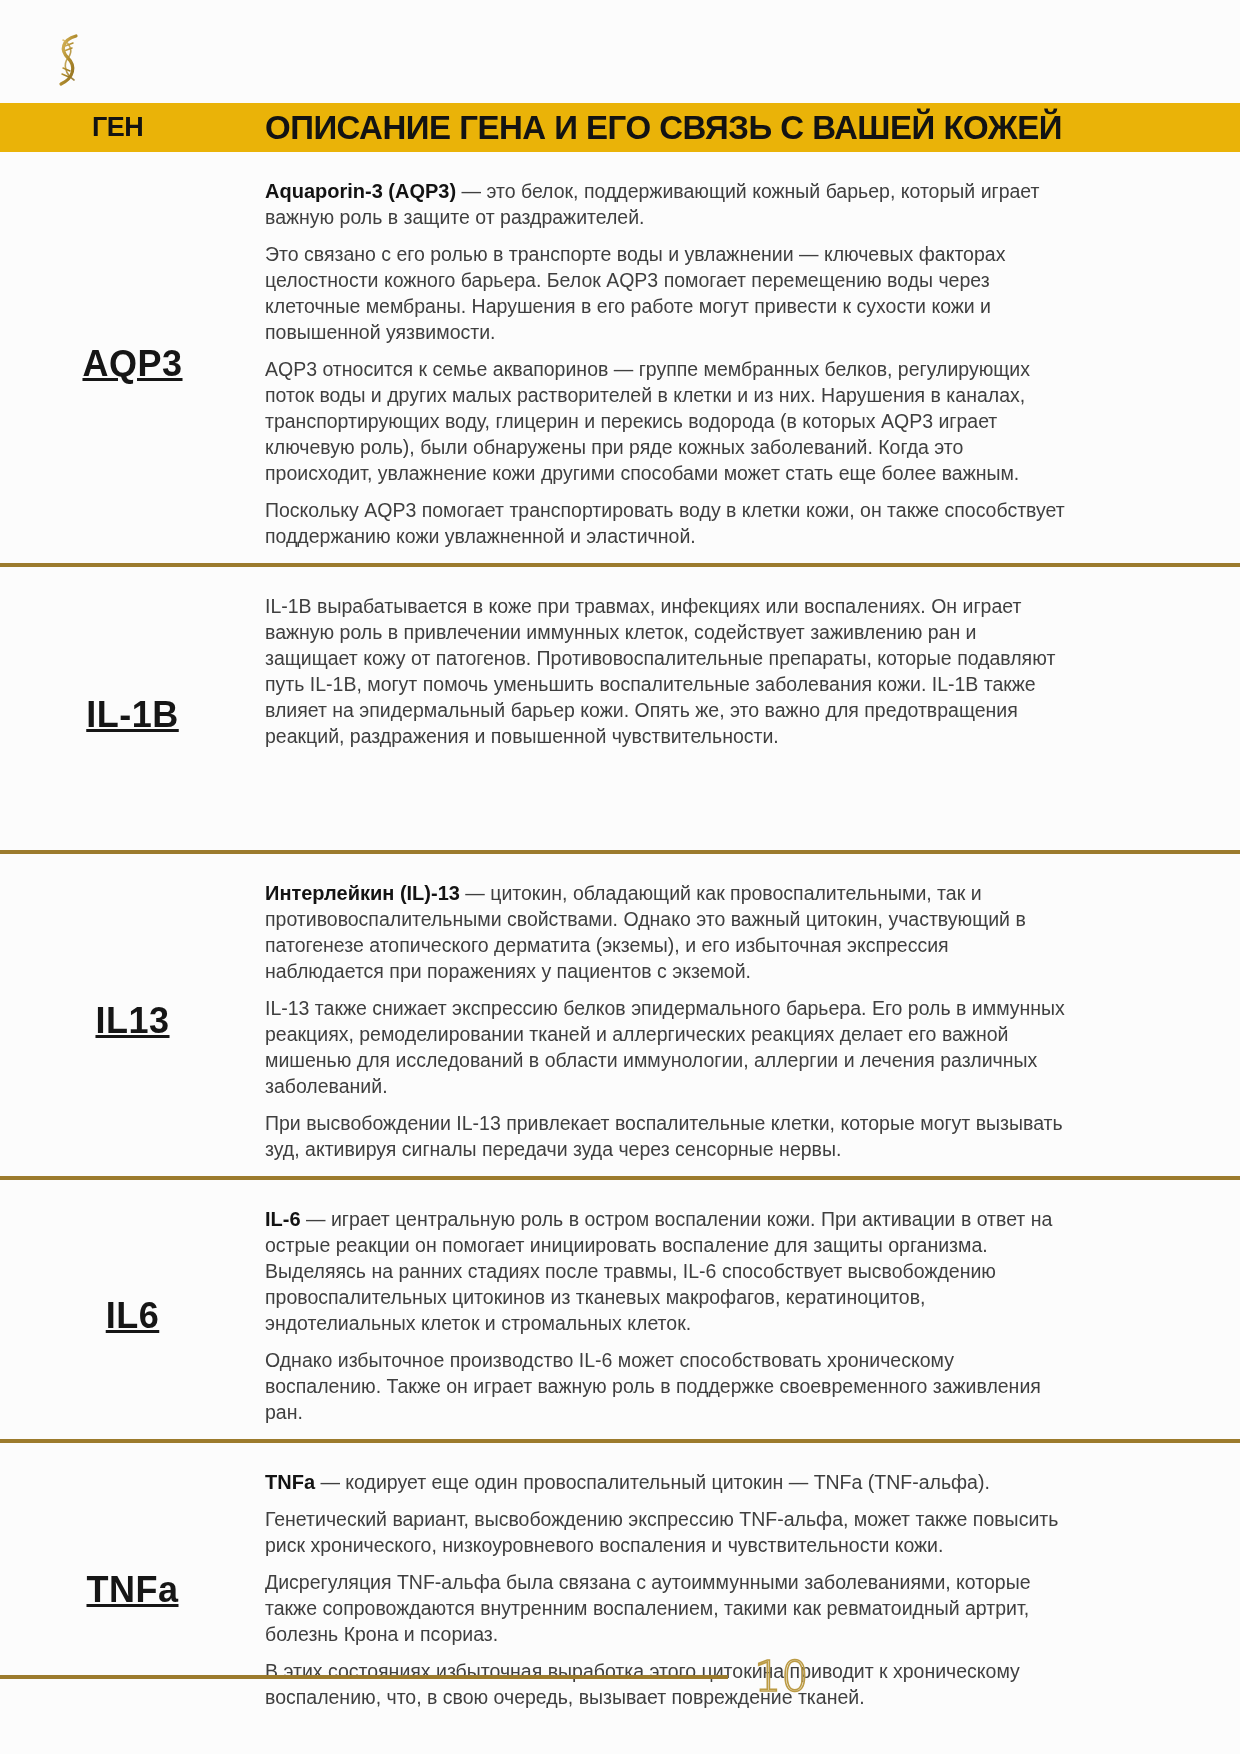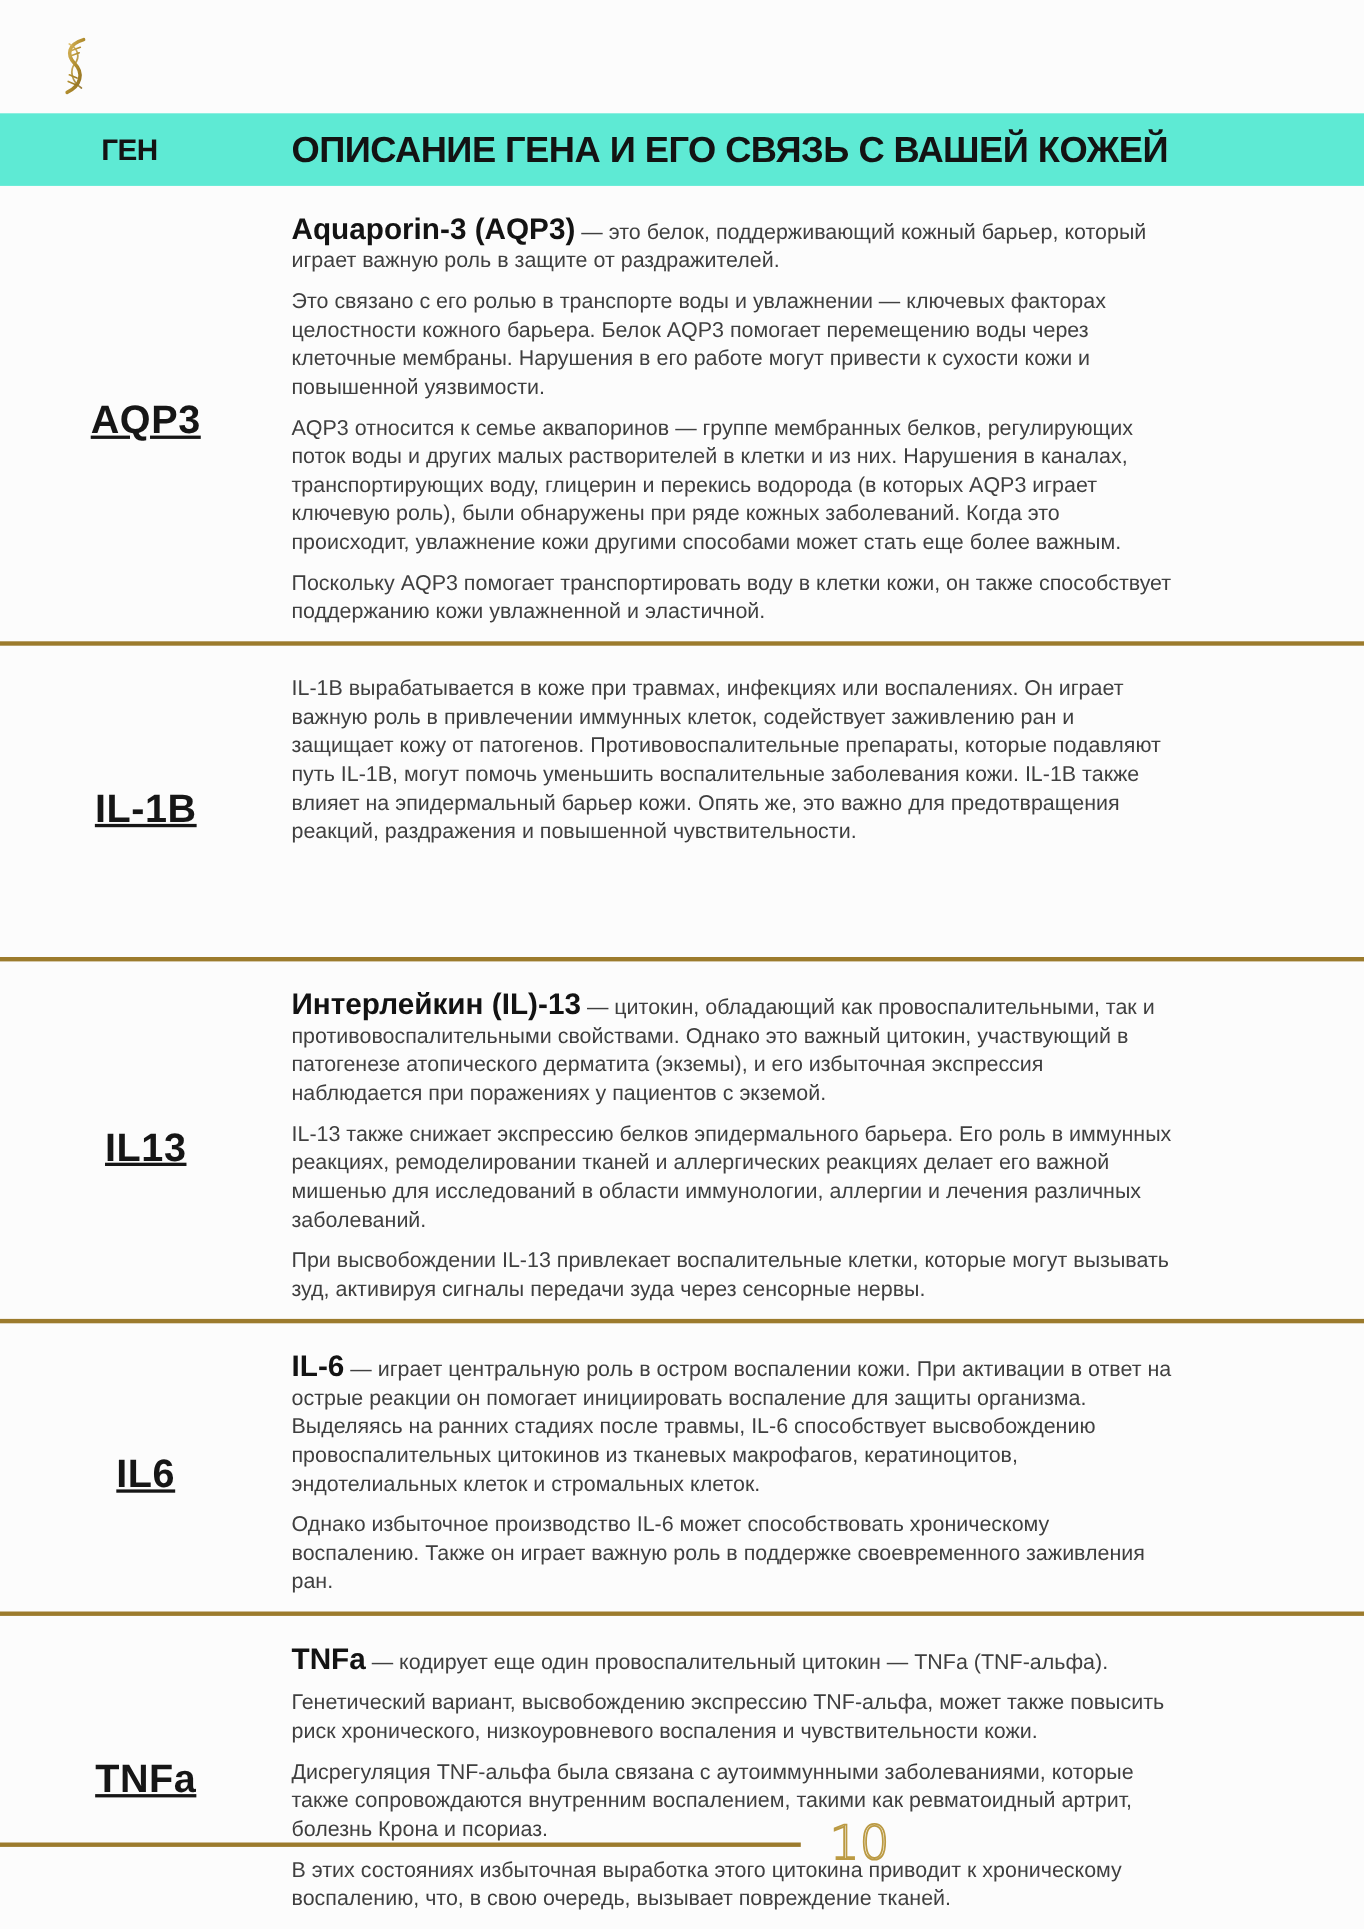--- a/index.html
+++ b/index.html
@@ -5,42 +5,42 @@
   html,body{margin:0;padding:0;}
   body{
     width:1240px;height:1754px;position:relative;overflow:hidden;
     background:#fcfcfc;
     font-family:"Liberation Sans",sans-serif;
     color:#3f3f3f;
   }
   .top{height:103px;position:relative;}
   .logo{position:absolute;left:54px;top:33px;width:28px;height:54px;}
   .header-band{
-    height:66px;background:#5eead4;display:flex;align-items:center;
+    height:49px;background:#eab308;display:flex;align-items:center;
   }
   .h-gene{
     flex:0 0 265px;padding-left:92px;box-sizing:border-box;
     font-weight:700;font-size:27px;color:#131313;letter-spacing:-0.5px;
   }
   .h-desc{font-weight:700;font-size:33px;color:#131313;letter-spacing:-0.5px;}
   .grid{width:1240px;}
   .row{display:flex;box-sizing:border-box;padding:26px 0 14px;}
   .row.r0{min-height:397px;}
   .row.r1{min-height:283px;}
   .row.r2{min-height:301px;}
   .row.r3{min-height:228px;}
   .row.r4{min-height:260px;}
   .gene{
     flex:0 0 265px;display:flex;align-items:center;justify-content:center;
     font-size:36px;font-weight:700;color:#161616;letter-spacing:0.5px;text-decoration:underline;
   }
   .desc{width:805px;font-size:19.5px;line-height:26px;}
   .desc p{margin:0 0 11px 0;}
   .desc p:last-child{margin-bottom:0;}
-  .lead{font-weight:700;color:#131313;font-size:27px;}
+  .lead{font-weight:700;color:#131313;font-size:20px;}
   .divider{height:4px;background:#9c7b2d;width:1240px;}
   .footer{
     position:absolute;left:0;top:1655px;width:1064px;
     display:flex;align-items:center;
   }
   .footer-line{width:728px;height:4px;background:#9c7b2d;}
   .page-num{
     margin-left:26px;font-size:43px;line-height:1;
     font-family:"DejaVu Sans",sans-serif;font-weight:200;color:#c2a14a;
   }

